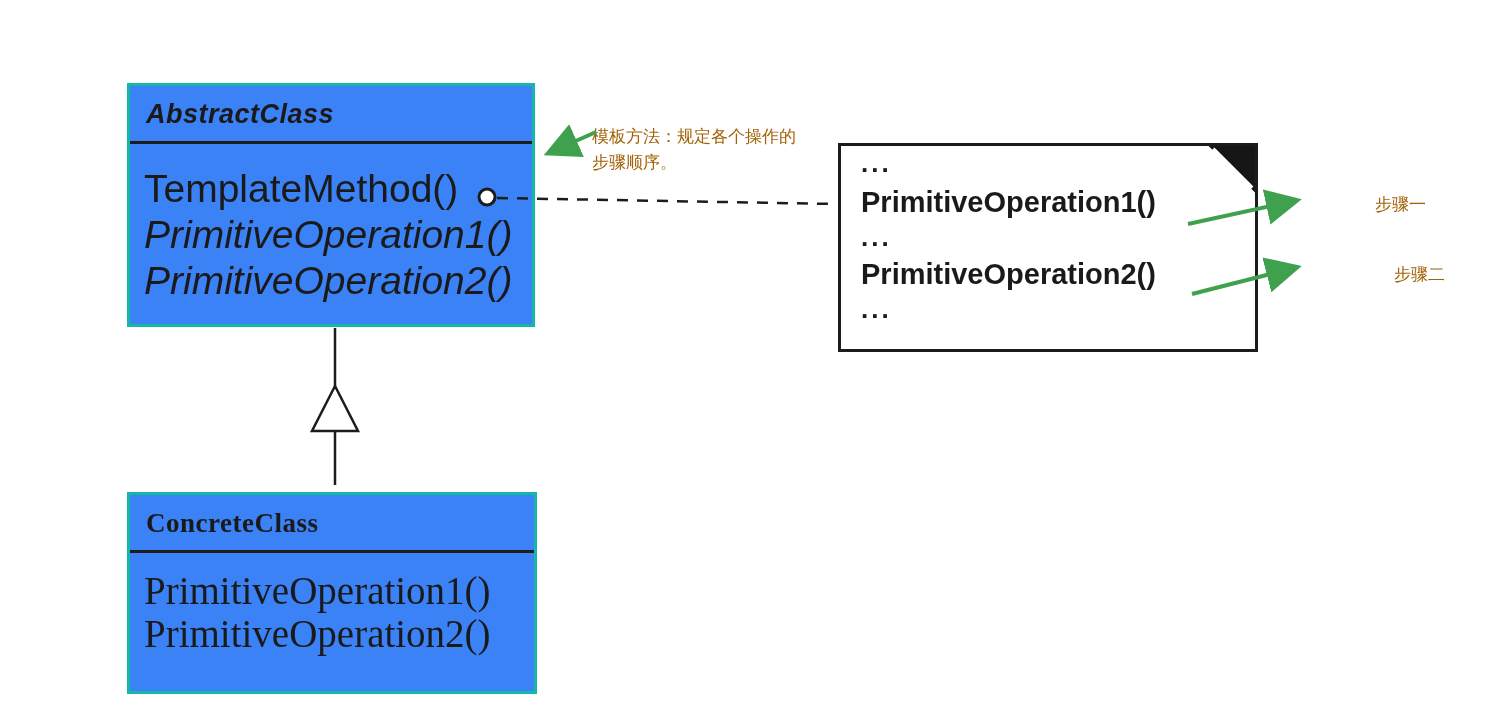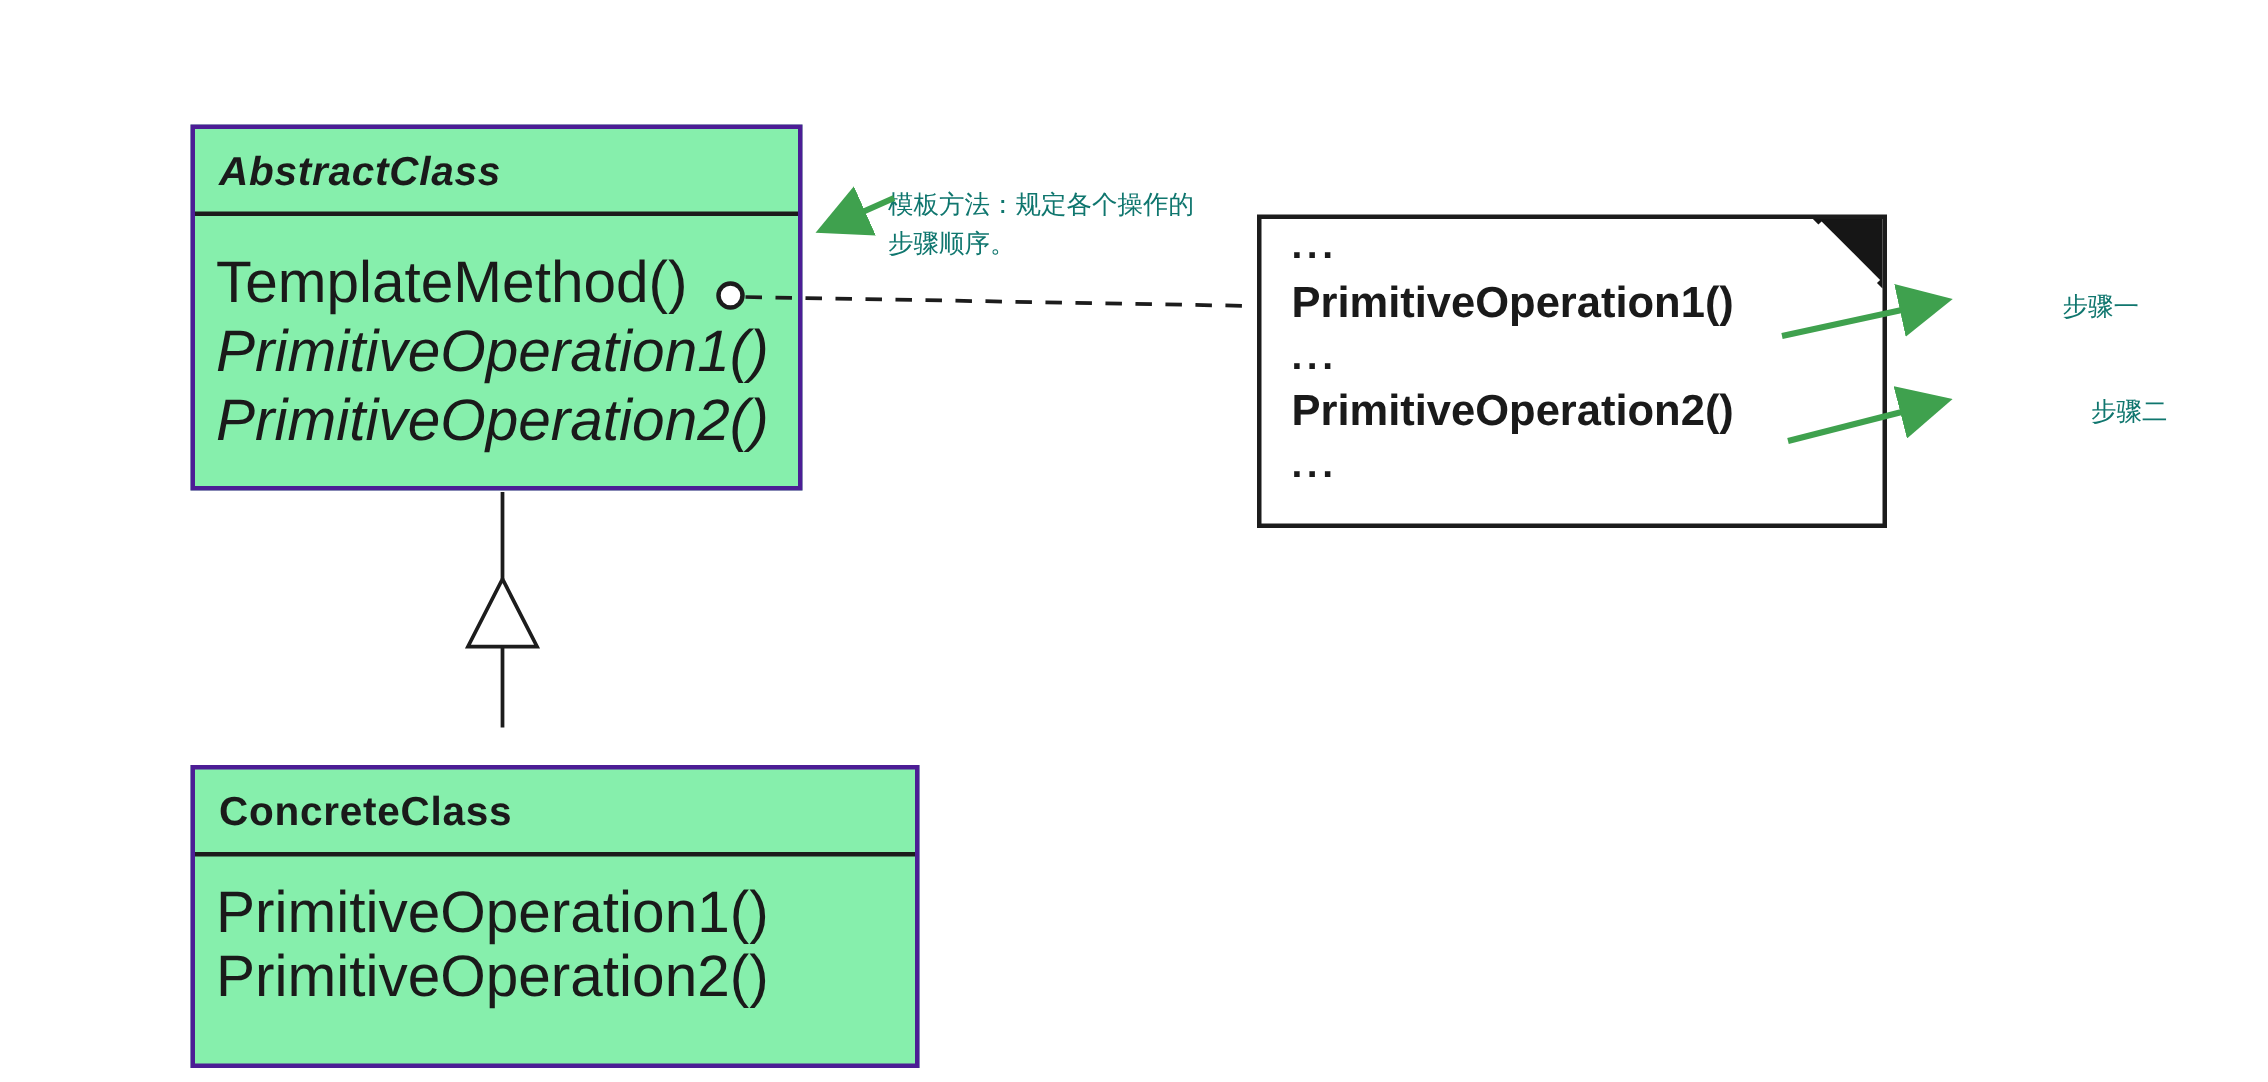--- a/index.html
+++ b/index.html
@@ -12,22 +12,22 @@
     width: 1512px;
     height: 721px;
     background: #ffffff;
     font-family: "Liberation Sans", sans-serif;
     color: #1a1a1a;
     overflow: hidden;
   }
   
   .uml-class {
     position: absolute;
-    border: 3px solid #4c1d95;
-    background: #86efac;
+    border: 3px solid #14b8a6;
+    background: #3b82f6;
     box-sizing: border-box;
   }
   .uml-class .title-cell {
     border-bottom: 3px solid #1c1c1c;
     padding: 13px 16px 11px 16px;
     font-weight: bold;
     font-size: 27px;
     letter-spacing: 0.5px;
   }
   .title-italic { font-style: italic; }
@@ -35,21 +35,21 @@
     padding: 22px 14px 10px 14px;
   }
   .method-line {
     font-size: 39px;
     line-height: 46px;
     white-space: nowrap;
   }
   .method-italic { font-style: italic; }
 
   #abstract-class { left: 127px; top: 83px; width: 408px; height: 244px; }
-  #concrete-class { left: 127px; top: 510px; width: 486px; height: 202px; }
+  #concrete-class { left: 127px; top: 492px; width: 410px; height: 202px; font-family: Liberation Serif, serif; }
   #concrete-class .methods-cell { padding-top: 16px; }
   #concrete-class .method-line { line-height: 43px; }
 
   
   .uml-note {
     position: absolute;
     left: 838px; top: 143px; width: 420px; height: 209px;
     border: 3px solid #1c1c1c;
     background: #ffffff;
     box-sizing: border-box;
@@ -69,21 +69,21 @@
   .nl5 { top: 148px; }
   .note-fold {
     position: absolute;
     right: -2px; top: -2px;
     width: 50px; height: 50px;
   }
 
   
   .annotation {
     position: absolute;
-    color: #0f766e;
+    color: #a16207;
     font-size: 17px;
     line-height: 1.55;
   }
   #anno-template { left: 592px; top: 124px; width: 214px; }
   #anno-step1 { left: 1375px; top: 192px; white-space: nowrap; }
   #anno-step2 { left: 1394px; top: 262px; white-space: nowrap; }
 
   
   .overlay {
     position: absolute;

